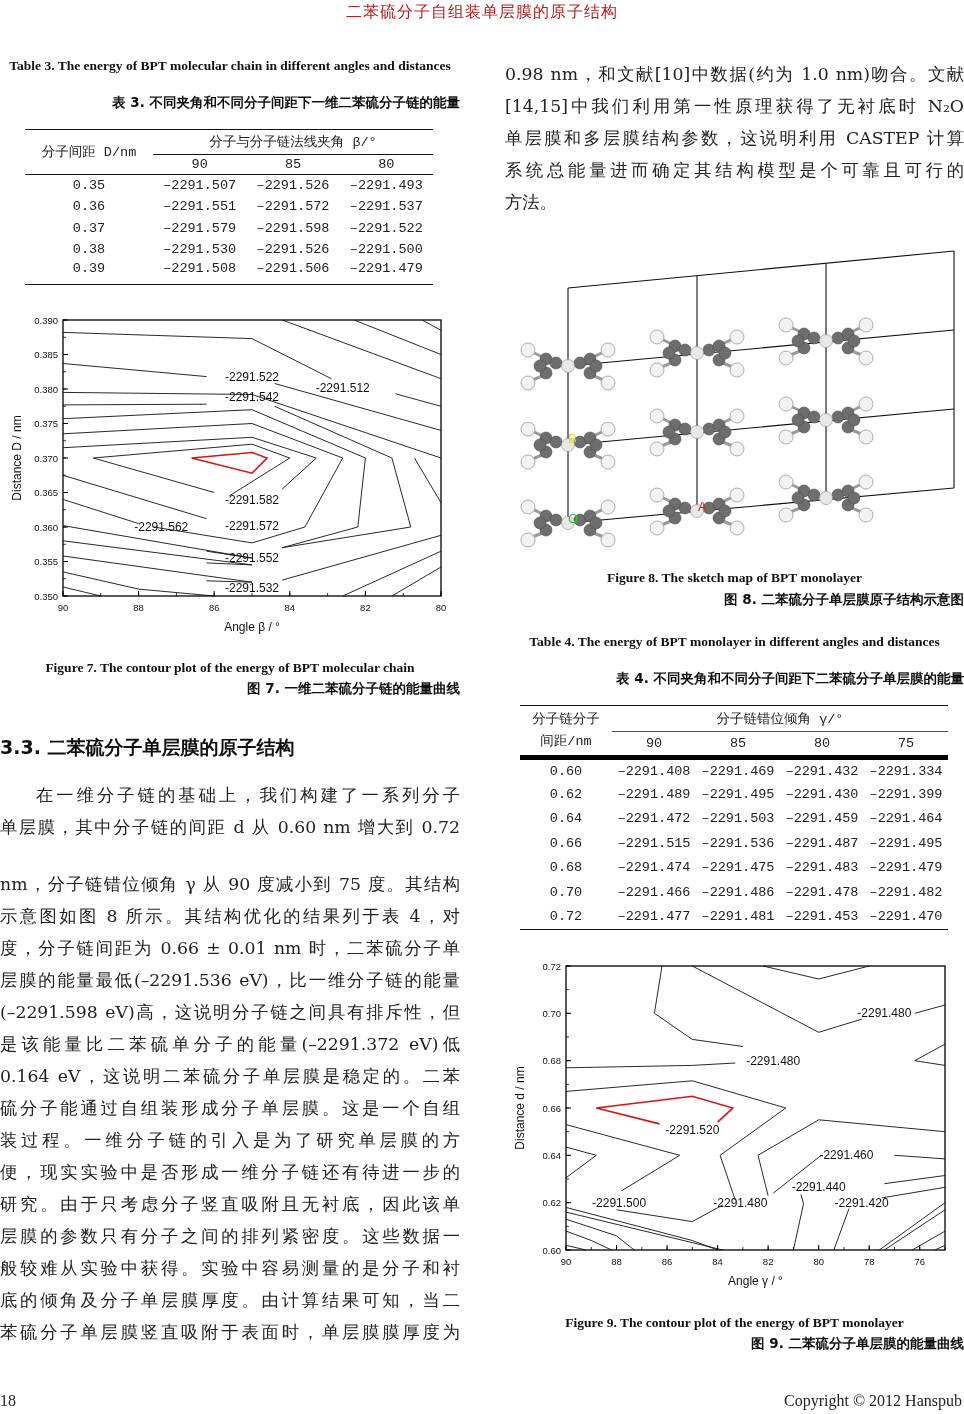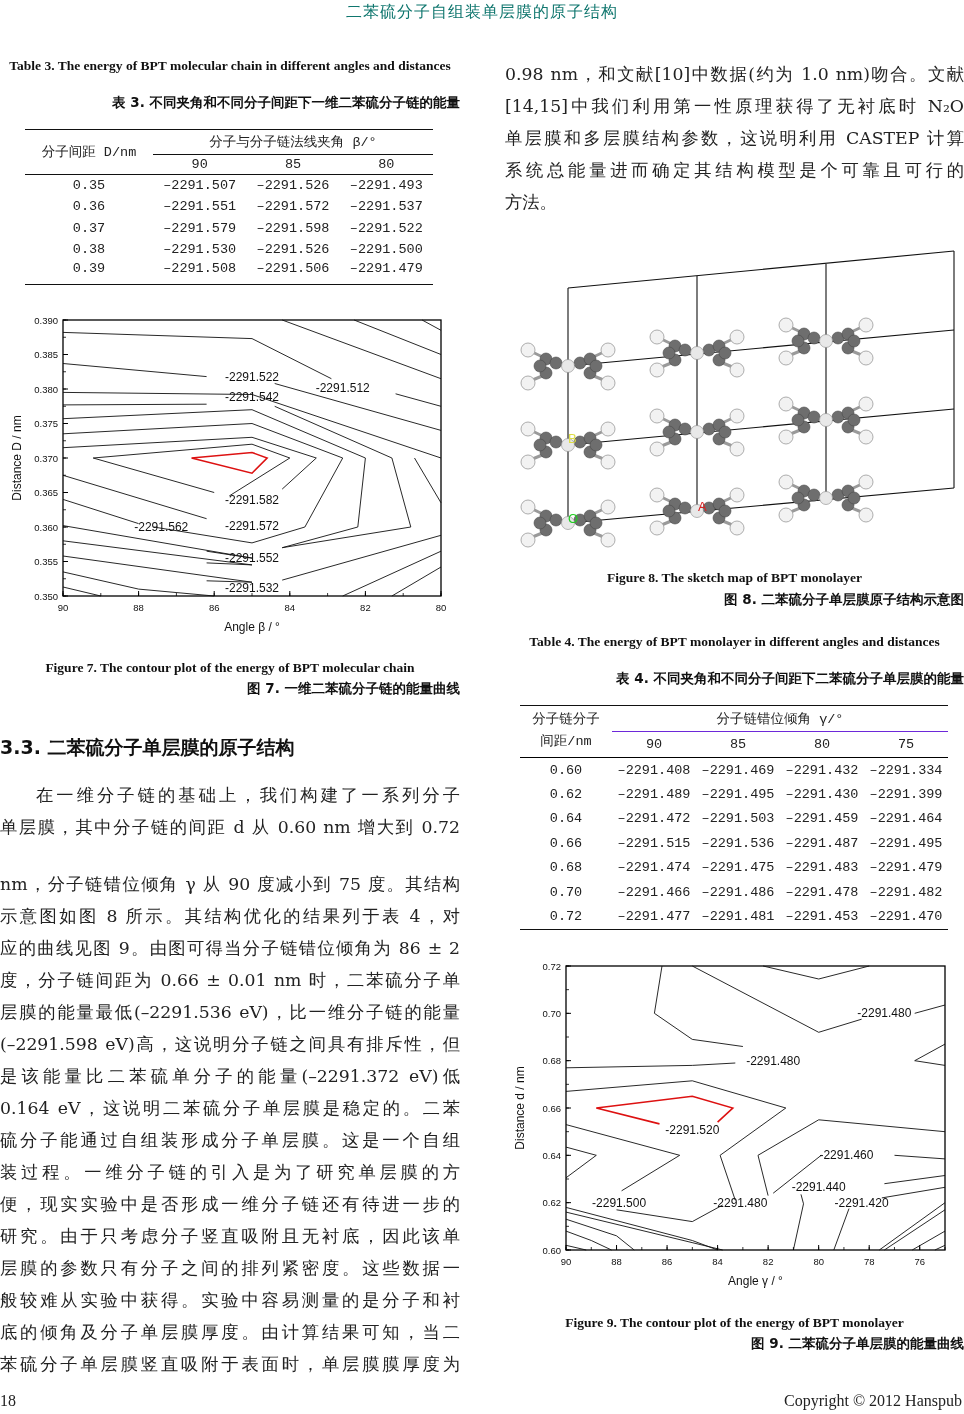--- a/index.html
+++ b/index.html
@@ -1,19 +1,19 @@
 <!DOCTYPE html>
 <html><head>
 <meta charset="utf-8">
 <style>
   html, body { margin:0; padding:0; background:#fff; }
   body { width:964px; height:1414px; position:relative; overflow:hidden;
          font-family:"DejaVu Serif","Liberation Serif",serif; color:#111; }
   .abs { position:absolute; }
-  .running-head { left:0; width:964px; top:2px; text-align:center; font-size:16px; color:#0f766e; letter-spacing:1px; }
+  .running-head { left:0; width:964px; top:2px; text-align:center; font-size:16px; color:#b91c1c; letter-spacing:1px; }
   .cap-en { font-family:"Liberation Serif",serif; font-weight:bold; font-size:13.5px; text-align:center; line-height:16px; }
   .cap-zh { font-family:"DejaVu Sans",sans-serif; font-weight:bold; font-size:13.5px; text-align:right; line-height:18px; }
   table.t { border-collapse:collapse; font-family:Liberation Mono, monospace; font-size:13.5px; color:#222; }
   table.t td, table.t th { text-align:center; font-weight:normal; padding:0; }
   .t3 { left:25px; top:129px; width:408px; }
   .t3 .top { border-top:1.5px solid #111; }
   .t4 { left:520px; top:705px; width:428px; }
   .t4 .top { border-top:1.5px solid #111; }
   .body-text { font-family:"DejaVu Serif","Liberation Serif",serif; font-size:17.3px; line-height:32px; color:#222; text-align:justify; }
   .section-title { font-family:"DejaVu Sans",sans-serif; font-weight:bold; font-size:19px; }
@@ -174,21 +174,20 @@
   </svg>
 <div class="abs cap-en" style="left:0;top:660px;width:460px;">Figure 7. The contour plot of the energy of BPT molecular chain</div>
 <div class="abs cap-zh" style="left:0;top:679px;width:460px;">图 7.  一维二苯硫分子链的能量曲线</div>
 
 <div class="abs section-title" style="left:0;top:735px;">3.3.  二苯硫分子单层膜的原子结构</div>
 <div class="abs body-text" id="left-col" style="left:0;top:779px;width:460px;">
     <div style="white-space:nowrap;text-align-last:justify;padding-left:36px;">在一维分子链的基础上，我们构建了一系列分子</div>
     <div style="white-space:nowrap;text-align-last:justify;">单层膜，其中分子链的间距 d 从 0.60 nm 增大到 0.72</div>
     <div style="white-space:nowrap;text-align-last:justify;margin-top:25px;">nm，分子链错位倾角 γ 从 90 度减小到 75 度。其结构</div>
     <div style="white-space:nowrap;text-align-last:justify;">示意图如图 8 所示。其结构优化的结果列于表 4，对</div>
-    <div style="white-space:nowrap;text-align-last:justify;">应的曲线见图 9。由图可得当分子链错位倾角为 86 ± 2</div>
     <div style="white-space:nowrap;text-align-last:justify;">度，分子链间距为 0.66 ± 0.01 nm 时，二苯硫分子单</div>
     <div style="white-space:nowrap;text-align-last:justify;">层膜的能量最低(–2291.536 eV)，比一维分子链的能量</div>
     <div style="white-space:nowrap;text-align-last:justify;">(–2291.598 eV)高，这说明分子链之间具有排斥性，但</div>
     <div style="white-space:nowrap;text-align-last:justify;">是该能量比二苯硫单分子的能量(–2291.372  eV)低</div>
     <div style="white-space:nowrap;text-align-last:justify;">0.164  eV，这说明二苯硫分子单层膜是稳定的。二苯</div>
     <div style="white-space:nowrap;text-align-last:justify;">硫分子能通过自组装形成分子单层膜。这是一个自组</div>
     <div style="white-space:nowrap;text-align-last:justify;">装过程。一维分子链的引入是为了研究单层膜的方</div>
     <div style="white-space:nowrap;text-align-last:justify;">便，现实实验中是否形成一维分子链还有待进一步的</div>
     <div style="white-space:nowrap;text-align-last:justify;">研究。由于只考虑分子竖直吸附且无衬底，因此该单</div>
     <div style="white-space:nowrap;text-align-last:justify;">层膜的参数只有分子之间的排列紧密度。这些数据一</div>
@@ -395,21 +394,21 @@
 
 <div class="abs cap-en" style="left:505px;top:634px;width:459px;">Table 4. The energy of BPT monolayer in different angles and distances</div>
 <div class="abs cap-zh" style="left:505px;top:669px;width:459px;">表 4.  不同夹角和不同分子间距下二苯硫分子单层膜的能量</div>
 
 <table class="abs t t4">
   <tbody>
       <tr class="top" style="height:26px;">
     <td style="width:92px;margin-top:25px;">分子链分子</td>
     <td colspan="4" style="border-bottom:1px solid #6d28d9;">分子链错位倾角 γ/°</td>
   </tr>
-  <tr style="height:26px;border-bottom:1px solid #000000;" id="t4-cols">
+  <tr style="height:26px;border-bottom:5px solid #000000;" id="t4-cols">
     <td style="vertical-align:top;">间距/nm</td>
   <td>90</td>
         <td>85</td>
         <td>80</td>
         <td>75</td>
       </tr>
   </tbody>
     <tbody id="t4-body">
       <tr style="height:24.5px;">
         <td>0.60</td>

